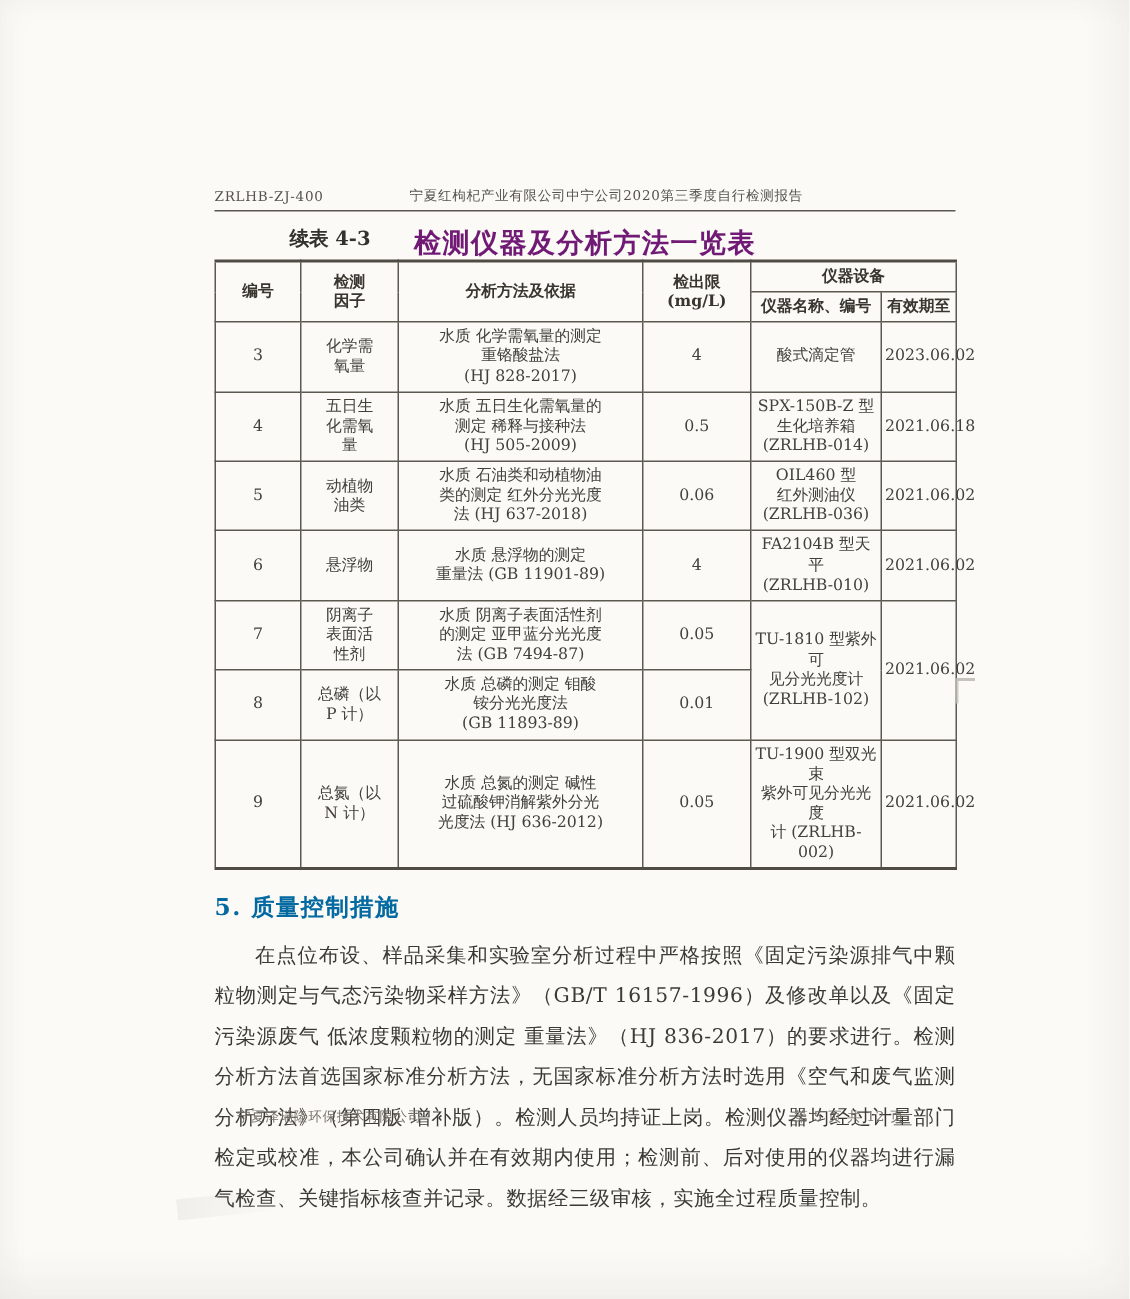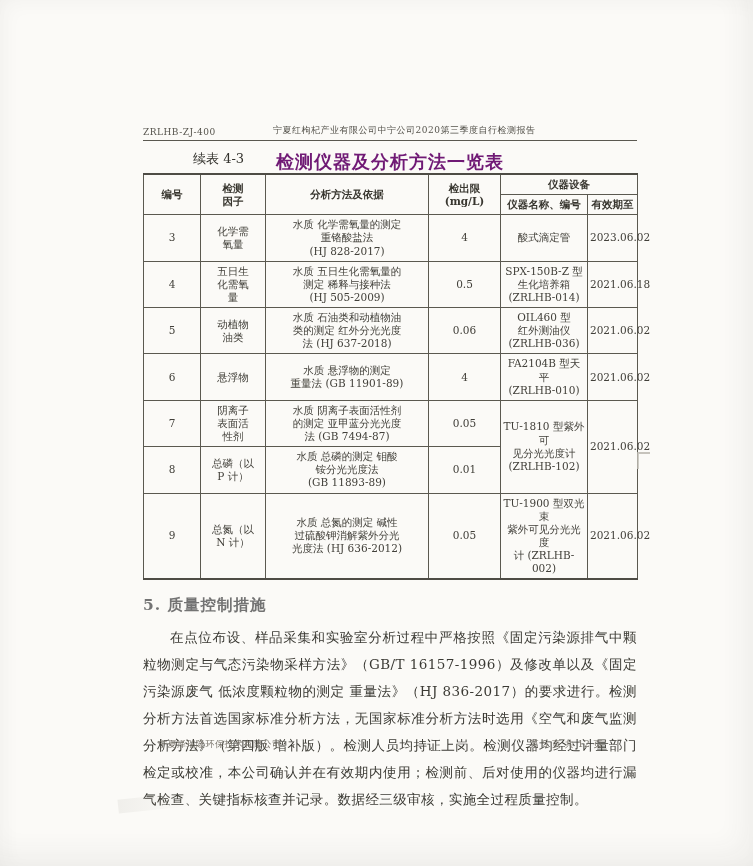--- a/index.html
+++ b/index.html
@@ -19,40 +19,40 @@
   .doc-header{
     display:flex;align-items:flex-end;
     border-bottom:1.5px solid #5a5850;
     padding-bottom:3px;
     font-size:9px;color:#55534c;
   }
   .doc-code{width:130px;letter-spacing:0.5px;}
   .doc-title{flex:1;text-align:left;letter-spacing:0.5px;}
   
   .caption-row{position:relative;margin-top:9px;height:20px;}
-  .caption-left{position:absolute;left:50px;top:0;font-size:13px;font-weight:400;color:#33322d;}
+  .caption-left{position:absolute;left:50px;top:0;font-size:13px;font-weight:700;color:#33322d;}
   .caption-center{display:block;text-align:center;font-size:18px;font-weight:700;color:#701a75;letter-spacing:1px;}
   
   table.inst{
     border-collapse:collapse;table-layout:fixed;
     width:494px;margin-top:3px;
     font-size:10.5px;line-height:1.25;color:#42403a;
     border-top:2.5px solid #4e4c45;
     border-bottom:2.5px solid #4e4c45;
   }
   table.inst td,table.inst th{
     border:1px solid #5b5950;
     text-align:center;vertical-align:middle;
     padding:3px 2px;
     white-space:pre-line;
     font-weight:400;
   }
   table.inst th{font-weight:600;color:#38362f;}
   
-  .h5{margin-top:15px;font-size:15.5px;font-weight:700;color:#737373;letter-spacing:1px;}
+  .h5{margin-top:15px;font-size:15.5px;font-weight:700;color:#0369a1;letter-spacing:1px;}
   .h51{margin-top:10px;margin-left:17px;font-size:13.5px;font-weight:700;color:#2f2e2a;letter-spacing:0.5px;}
   .para{
     margin-top:8px;
     font-size:13.5px;line-height:27px;
     text-align:justify;text-indent:2em;
     color:#3b3a34;letter-spacing:0.4px;
   }
   .para.first{margin-top:6px;}
   
   .doc-footer{

